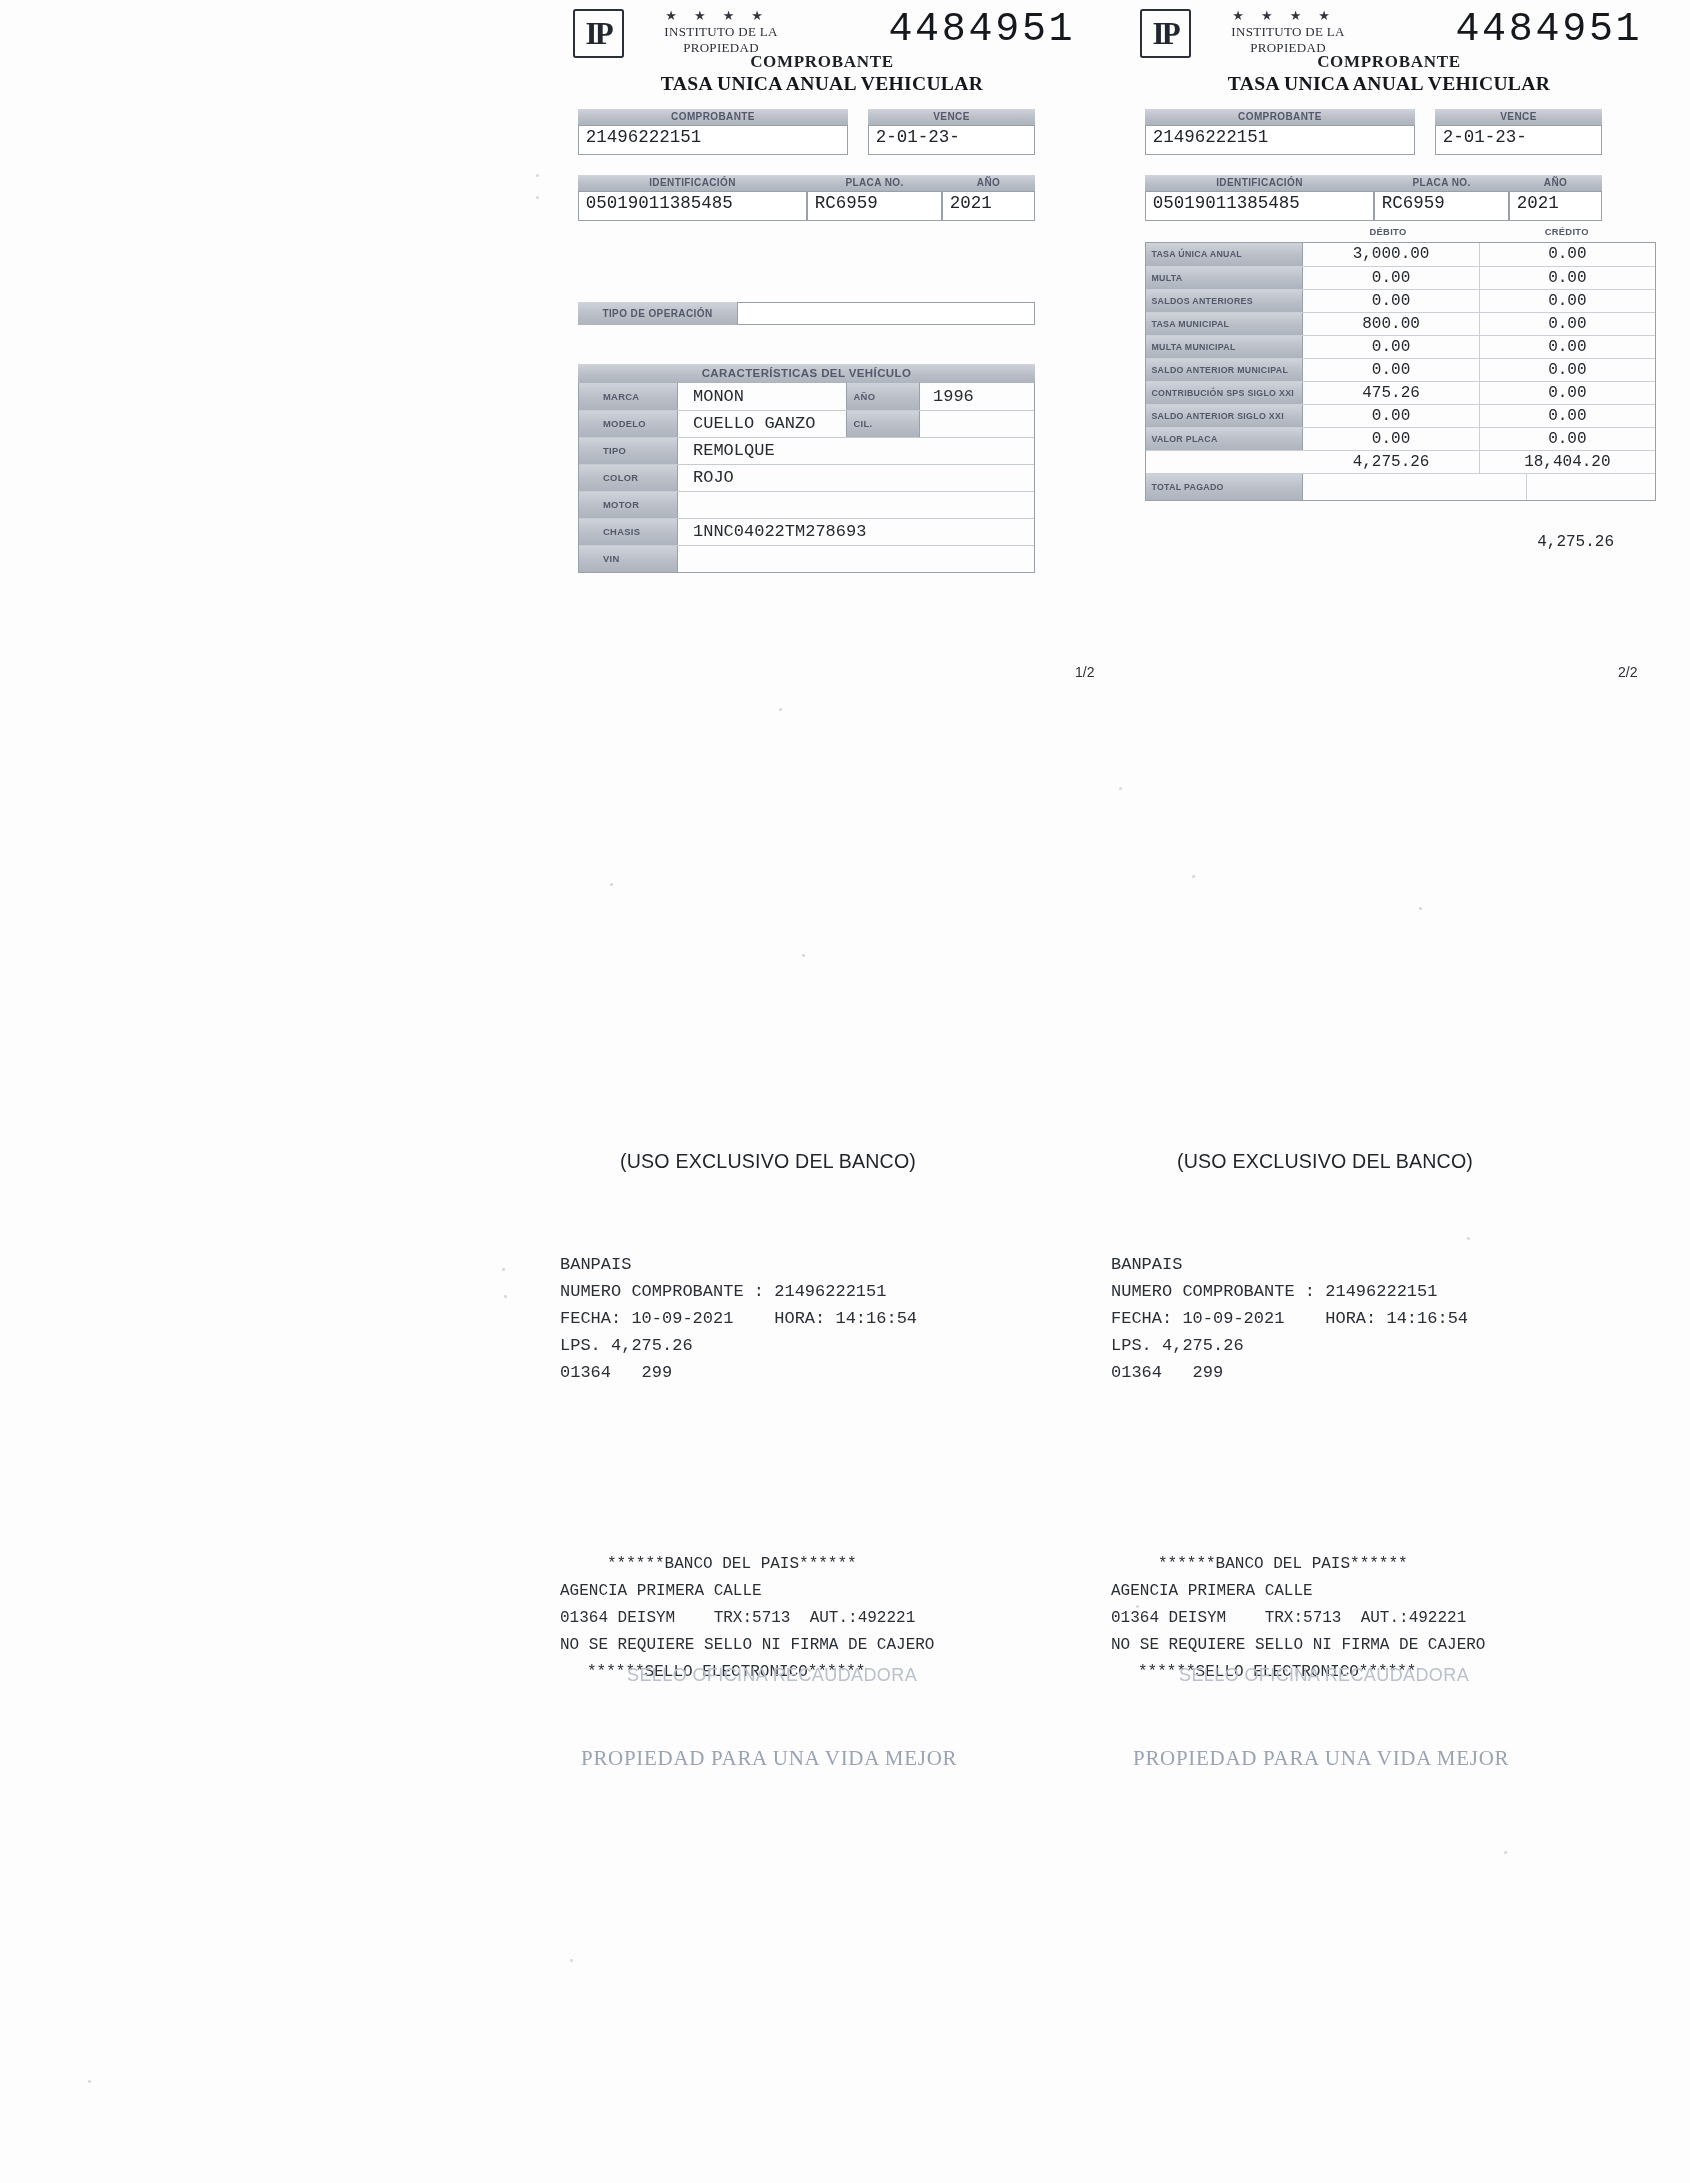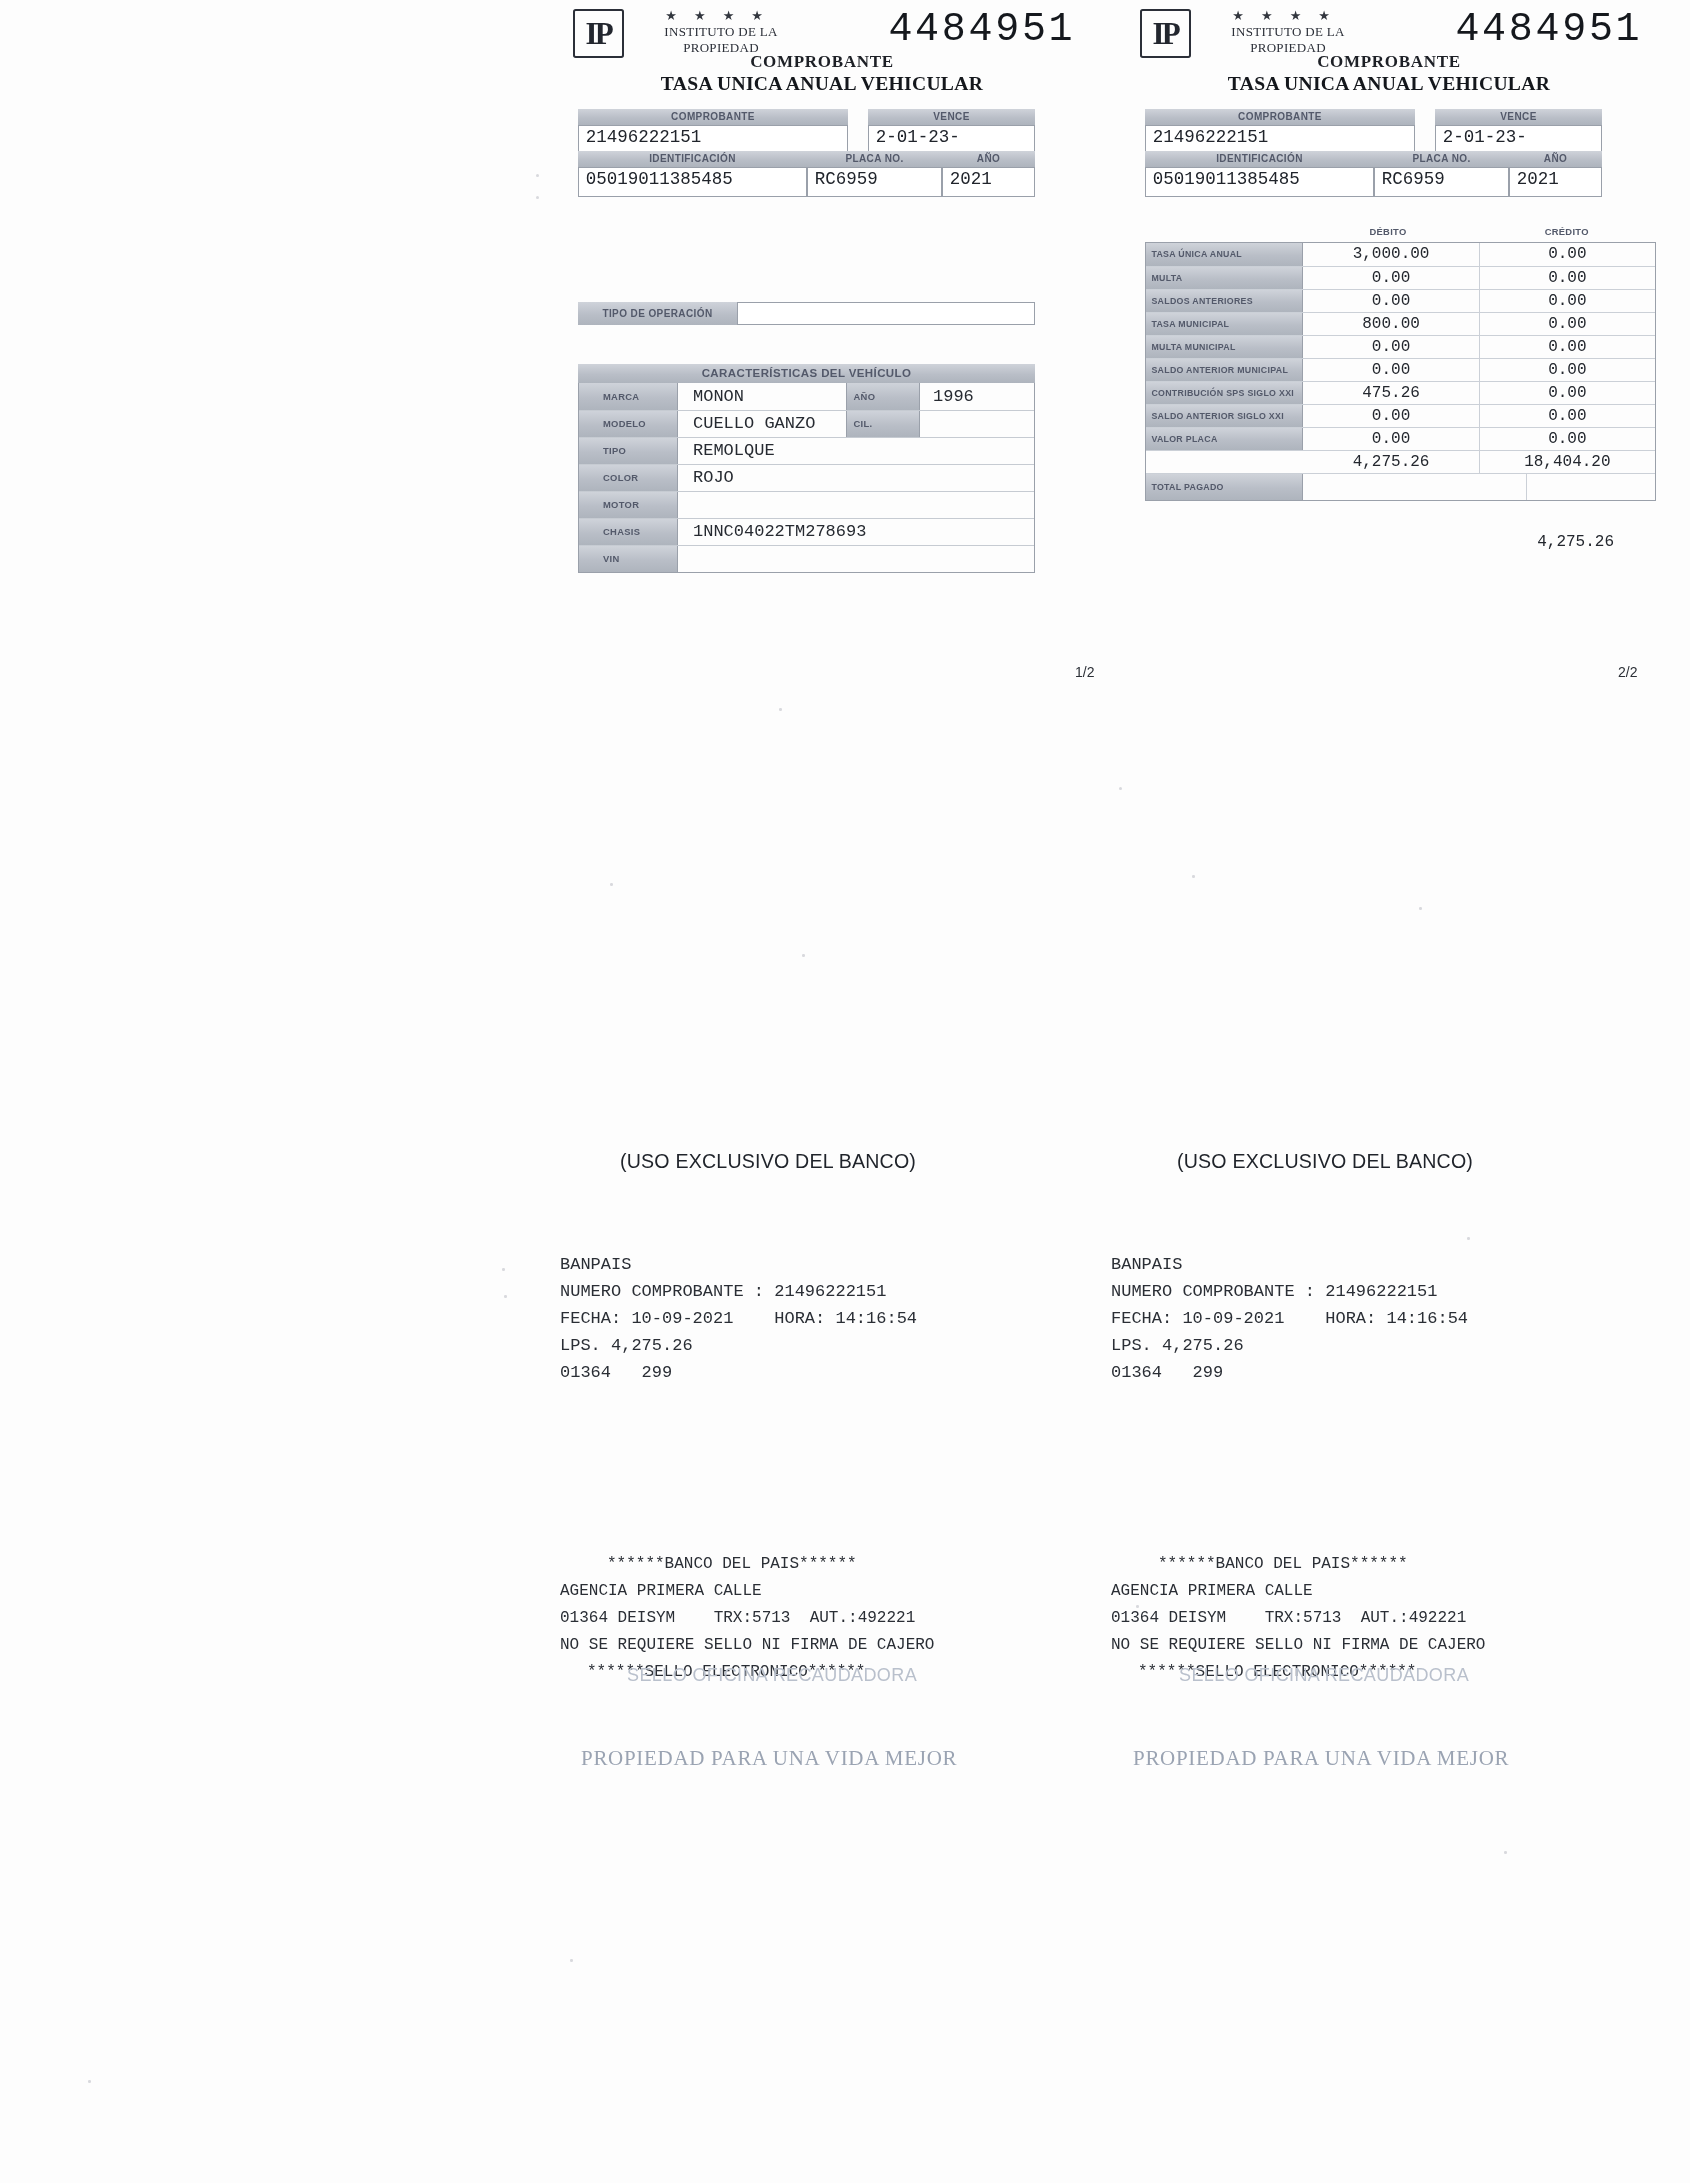--- a/index.html
+++ b/index.html
@@ -142,21 +142,21 @@
   }
 
   
   .r1 { position: absolute; top: 102px; left: 0; width: 100%; height: 46px; }
   .r1 .b1 { position: absolute; left: 12px;  top: 0; width: 270px; }
   .r1 .b2 { position: absolute; left: 302px; top: 0; width: 167px; }
   .box .strip { width: 100%; }
   .box .cell  { width: 100%; height: 30px; display:flex; align-items:flex-start; }
 
   
-  .r2 { position: absolute; top: 144px; left: 0; width: 100%; height: 45px; }
+  .r2 { position: absolute; top: 168px; left: 0; width: 100%; height: 45px; }
   .r2 .b1 { position: absolute; left: 12px;  top: 0; width: 229px; }
   .r2 .b2 { position: absolute; left: 241px; top: 0; width: 135px; }
   .r2 .b3 { position: absolute; left: 376px; top: 0; width: 93px; }
 
   
   .prop { position: absolute; top: 219px; left: 12px; width: 457px; }
   .prop .cell { height: 58px; padding-top: 4px; }
   .prop .line1 { font-family:"Liberation Mono", monospace; font-size: 17px; padding: 4px 0 0 16px; color:#22262d;}
   .prop .line2 { font-family:"Liberation Mono", monospace; font-size: 17px; padding: 5.4px 0 0 142px; color:#3a3f48;}
 

